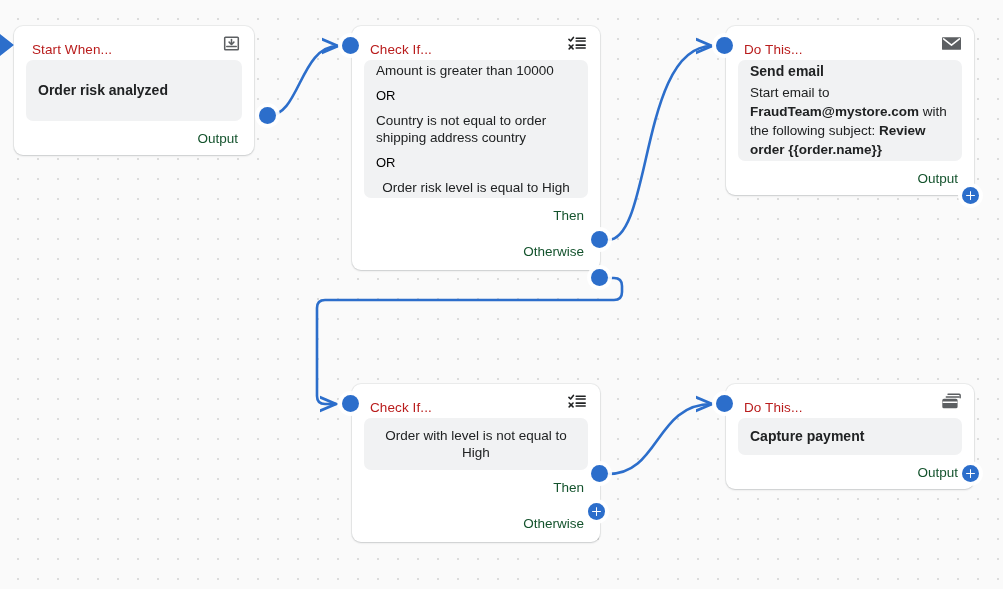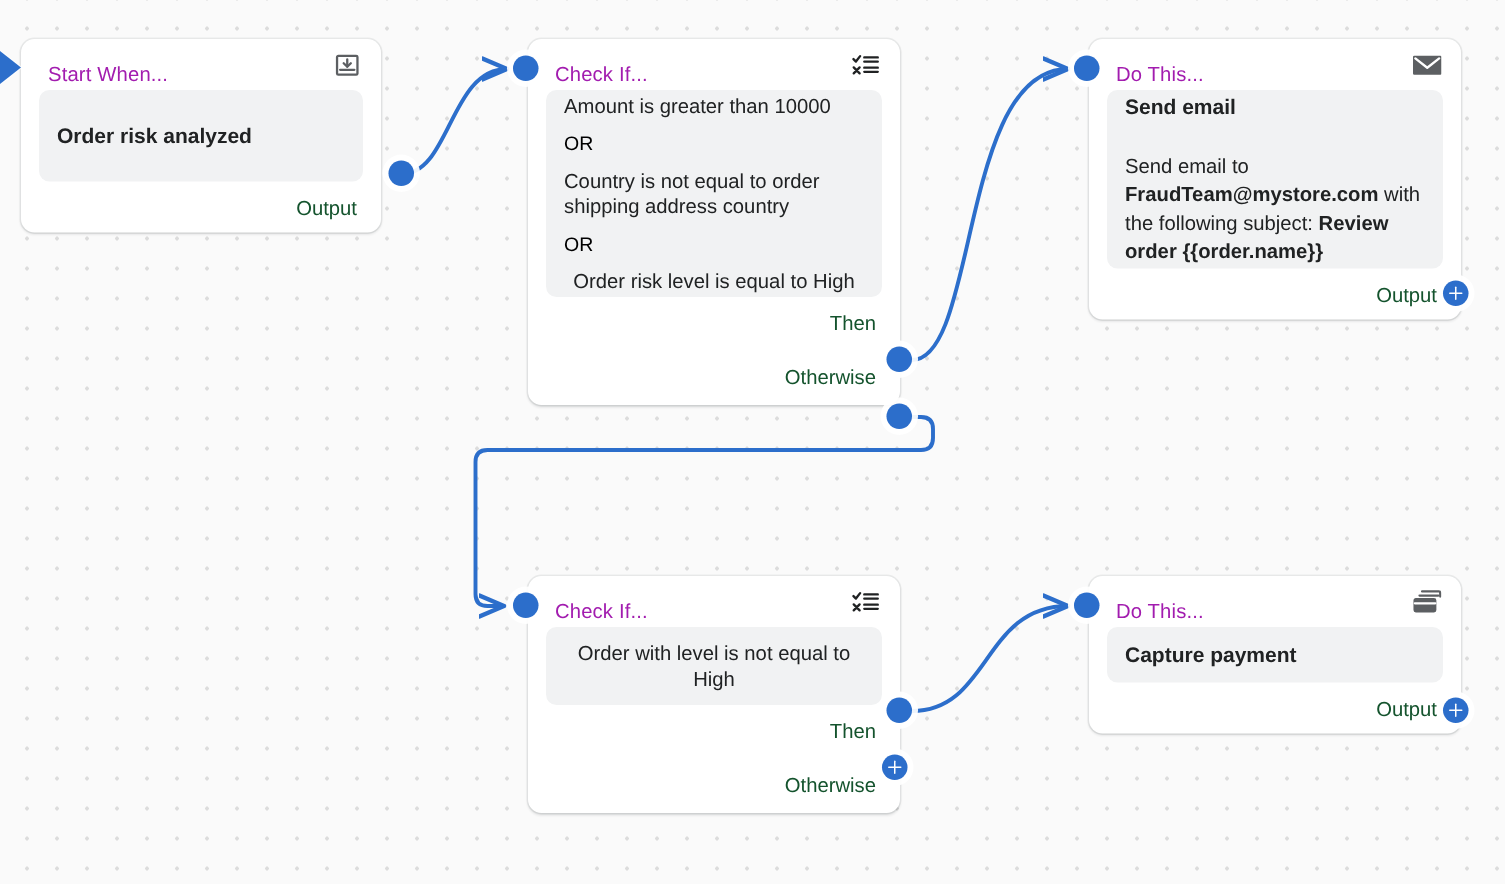--- a/index.html
+++ b/index.html
@@ -49,21 +49,21 @@
   .node-head {
     display: flex;
     align-items: center;
     justify-content: space-between;
     height: 34px;
     padding: 0 13px 0 18px;
     box-sizing: border-box;
   }
   .node-title {
     font-size: 13.5px;
-    color: #a21caf;
+    color: #b91c1c;
     letter-spacing: .1px;
     white-space: nowrap;
     margin-top: 12px;
   }
   .head-icon {
     width: 20px;
     height: 20px;
     display: flex;
     align-items: center;
     justify-content: center;
@@ -90,21 +90,21 @@
     font-size: 13px;
     color: #000000;
     margin: 0 0 9px 0;
   }
 
   .action-title {
     font-size: 14px;
     font-weight: 700;
     color: #202223;
     line-height: 19px;
-    margin-bottom: 20px;
+    margin-bottom: 2px;
   }
   .action-desc {
     font-size: 13.5px;
     color: #202223;
     line-height: 19px;
   }
   .action-desc b { font-weight: 700; }
 
   .port-row {
     display: flex;
@@ -236,21 +236,21 @@
       <span class="head-icon">
         <svg width="19" height="15" viewBox="0 0 22 17" fill="#5c5f62">
           <path d="M1 1.2 h20 a1 1 0 0 1 1 1 v12.6 a1 1 0 0 1 -1 1 h-20 a1 1 0 0 1 -1 -1 v-12.6 a1 1 0 0 1 1 -1 z"></path>
           <path d="M1.8 3.2 L11 10.4 L20.2 3.2" fill="none" stroke="#ffffff" stroke-width="1.8" stroke-linecap="round" stroke-linejoin="round"></path>
         </svg>
       </span>
     </div>
     <div class="node-body">
       <div class="action-title">Send email</div>
       <div class="action-desc">
-        <span>Send email to </span><b>FraudTeam@mystore.com</b><span> with the following subject: </span><b>Review order {{order.name}}</b>
+        <span>Start email to </span><b>FraudTeam@mystore.com</b><span> with the following subject: </span><b>Review order {{order.name}}</b>
       </div>
     </div>
     <div class="port-row">
       <span class="port-label">Output</span>
     </div>
     <span class="port" style="left:-10px; top:11px;"></span>
     <span class="port plus" style="left:236px; top:161px;"></span>
   </div>
 
   <div class="node" style="left:352px; top:384px; width:248px;">

